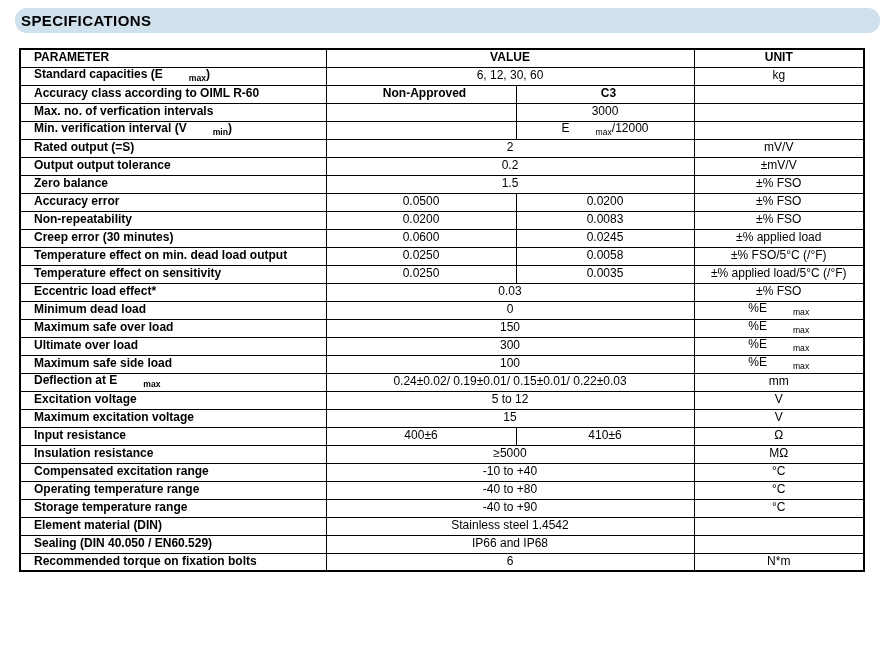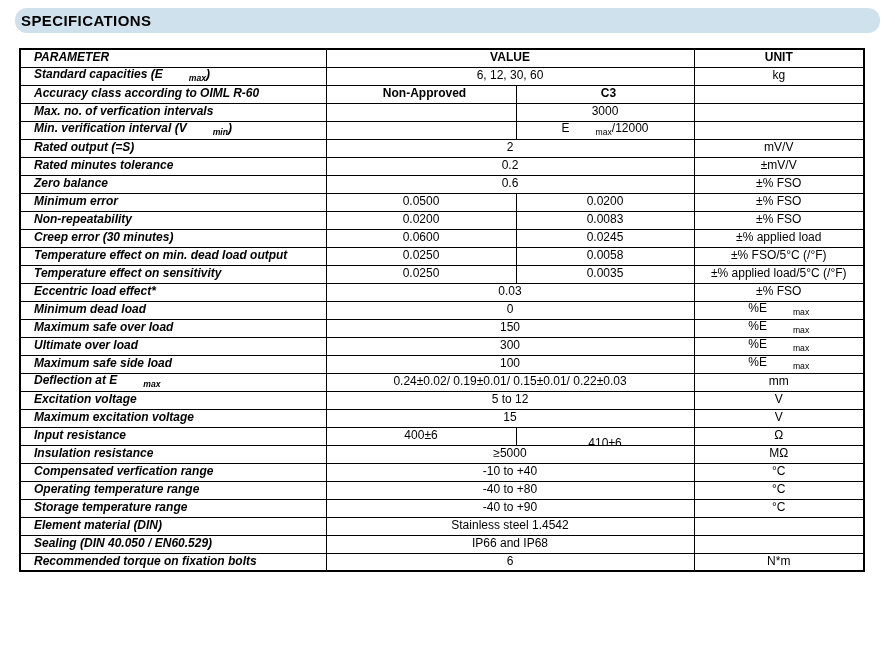--- a/index.html
+++ b/index.html
@@ -41,26 +41,25 @@
     font-size: 12px;
     line-height: 1.15;
     vertical-align: middle;
     white-space: nowrap;
     overflow: hidden;
   }
   table.spec th.param, table.spec td.param {
     text-align: left;
     font-weight: bold;
     padding-left: 13px;
-    font-style: italic;
   }
   table.spec th.value, table.spec th.unit { text-align: center; font-weight: bold; }
   table.spec td.value, table.spec td.unit { text-align: center; font-weight: normal; }
   table.spec td.bold { font-weight: bold; padding-left: 7px; }
-  table.spec td .shift { position: relative; top: 8px; display: inline-block; }
+  table.spec td .shift { position: relative; top: 0; display: inline-block; }
   sub { font-size: 0.72em; vertical-align: -0.25em; padding-left: 26px; }
 </style>
 </head>
 <body>
 
 <div class="page">
 
   <div class="header-bar" style="background: rgb(207, 225, 236); border-radius: 12px;">
     <span class="title">SPECIFICATIONS</span>
   </div>
@@ -102,31 +101,31 @@
           <td class="value"></td>
           <td class="value">E<sub>max</sub>/12000</td>
           <td class="unit"></td>
         </tr>
         <tr>
           <td class="param">Rated output (=S)</td>
           <td colspan="2" class="value">2</td>
           <td class="unit">mV/V</td>
         </tr>
         <tr>
-          <td class="param">Rated minutes tolerance</td>
+          <td class="param">Output output tolerance</td>
           <td colspan="2" class="value">0.2</td>
           <td class="unit">±mV/V</td>
         </tr>
         <tr>
           <td class="param">Zero balance</td>
-          <td colspan="2" class="value">0.6</td>
-          <td class="unit">±% FSO</td>
-        </tr>
-        <tr>
-          <td class="param">Minimum error</td>
+          <td colspan="2" class="value">1.5</td>
+          <td class="unit">±% FSO</td>
+        </tr>
+        <tr>
+          <td class="param">Accuracy error</td>
           <td class="value">0.0500</td>
           <td class="value">0.0200</td>
           <td class="unit">±% FSO</td>
         </tr>
         <tr>
           <td class="param">Non-repeatability</td>
           <td class="value">0.0200</td>
           <td class="value">0.0083</td>
           <td class="unit">±% FSO</td>
         </tr>
@@ -193,21 +192,21 @@
           <td class="value">400±6</td>
           <td class="value"><span class="shift">410±6</span></td>
           <td class="unit">Ω</td>
         </tr>
         <tr>
           <td class="param">Insulation resistance</td>
           <td colspan="2" class="value">≥5000</td>
           <td class="unit">MΩ</td>
         </tr>
         <tr>
-          <td class="param">Compensated verfication range</td>
+          <td class="param">Compensated excitation range</td>
           <td colspan="2" class="value">-10 to +40</td>
           <td class="unit">°C</td>
         </tr>
         <tr>
           <td class="param">Operating temperature range</td>
           <td colspan="2" class="value">-40 to +80</td>
           <td class="unit">°C</td>
         </tr>
         <tr>
           <td class="param">Storage temperature range</td>

